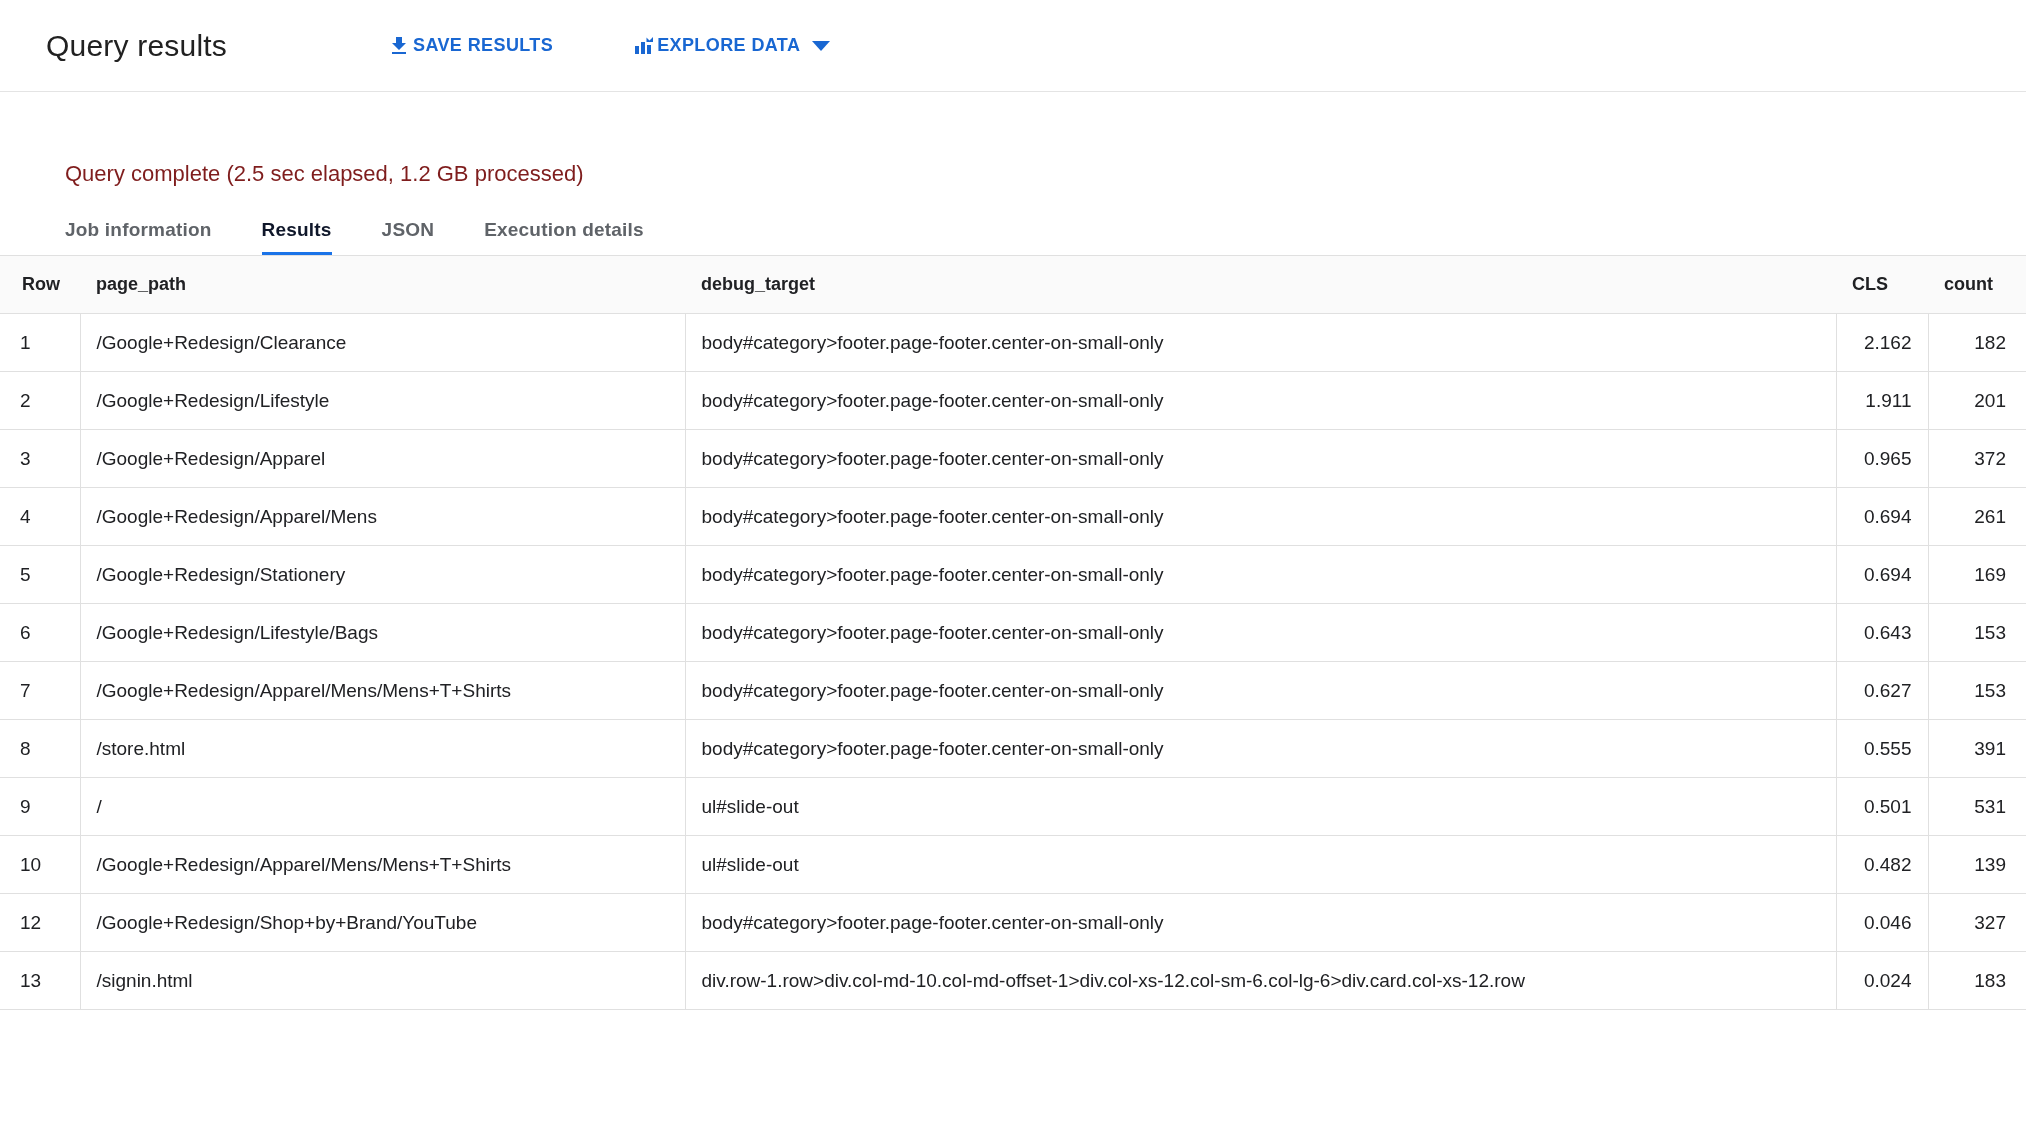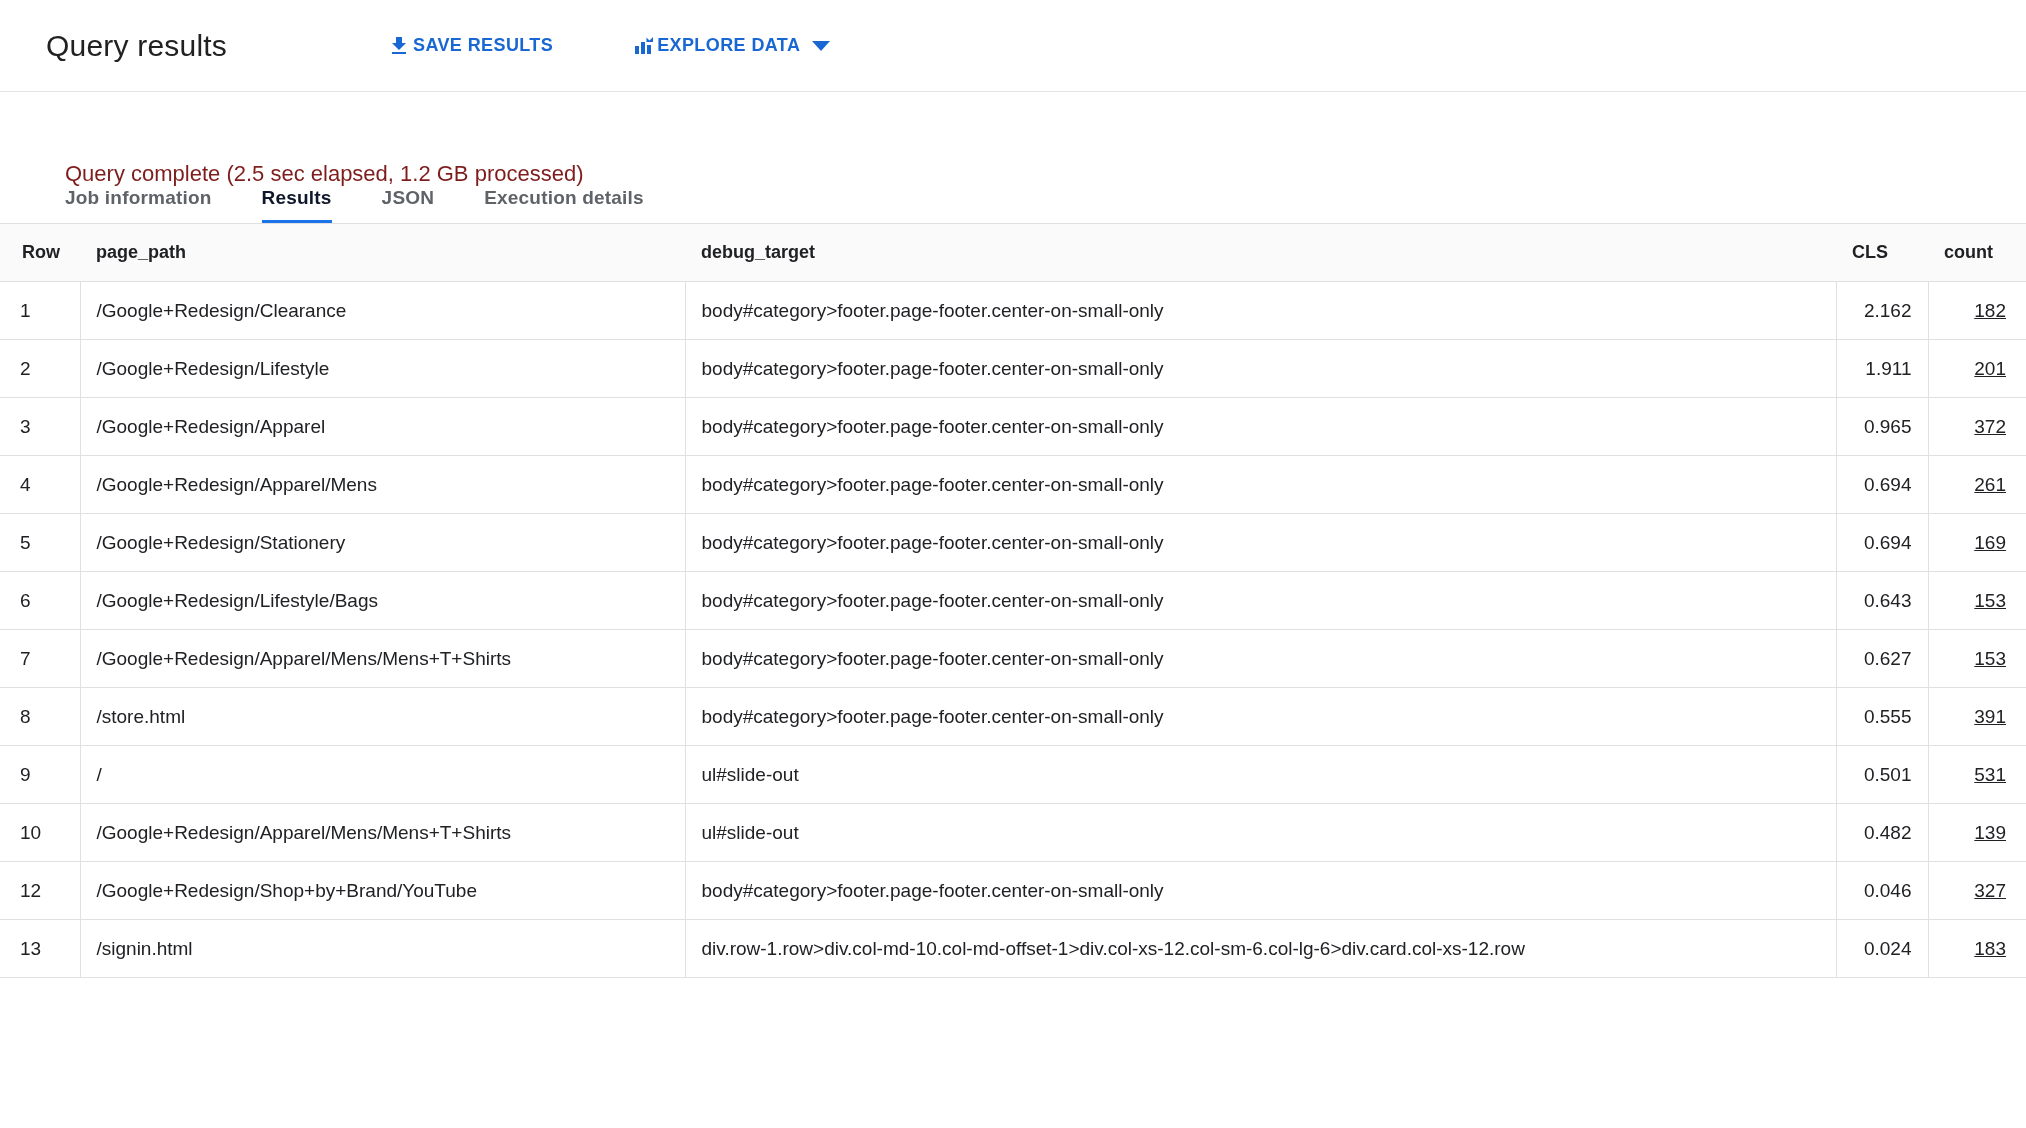--- a/index.html
+++ b/index.html
@@ -56,20 +56,21 @@
   .content { padding-left: 65px; }
   .status-line {
     margin-top: 70px;
     font-size: 22px;
     line-height: 24px;
     color: #7f1d1d;
   }
   .tab-bar {
     display: flex;
     gap: 50px;
+    margin-top: 32px;
   }
   .tab {
     font-size: 19px;
     line-height: 24px;
     font-weight: 700;
     color: #5f6368;
     padding-bottom: 10px;
     border-bottom: 3px solid transparent;
     cursor: pointer;
     letter-spacing: 0.2px;
@@ -111,21 +112,21 @@
     height: 58px;
     font-size: 19px;
     color: #202124;
     padding: 0 16px;
     border-bottom: 1px solid #e0e0e0;
     border-right: 1px solid #e0e0e0;
     white-space: nowrap;
     overflow: hidden;
     background: #fff;
   }
-  tbody td:last-child { border-right: none; padding-right: 20px; text-decoration: underline; }
+  tbody td:last-child { border-right: none; padding-right: 20px; }
   tbody td.rowcol { padding-left: 20px; }
   tbody td.num { text-align: right; }
 </style>
 </head>
 <body>
 
 <div class="header-bar">
   <h1 class="page-title">Query results</h1>
 
   <button class="hbtn btn-save">

